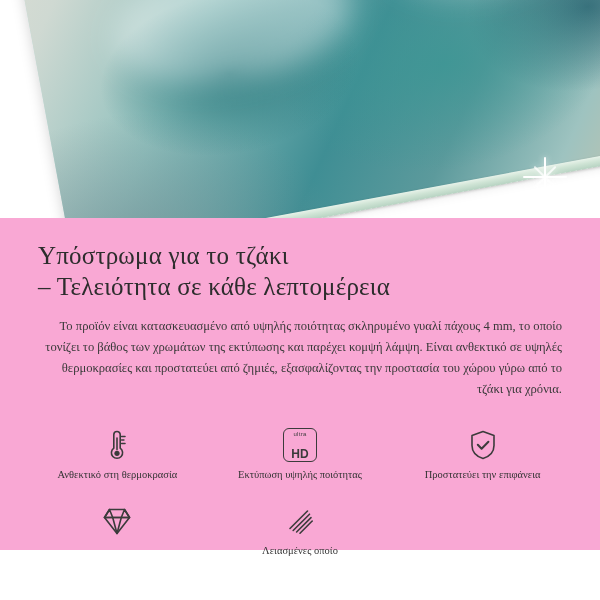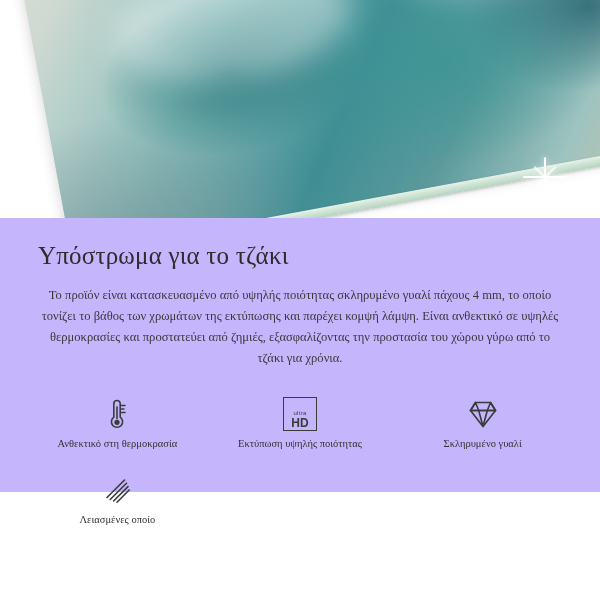--- a/index.html
+++ b/index.html
@@ -9,22 +9,22 @@
   body {
     width: 600px;
     height: 600px;
     background: #ffffff;
     font-family: "Liberation Sans", sans-serif;
     overflow: hidden;
   }
   .page {
     position: relative;
     width: 600px;
-    height: 492px;
-    background: #c4b5fd;
+    height: 550px;
+    background: #f9a8d4;
     box-sizing: border-box;
   }
 
   
   .hero {
     position: relative;
     width: 600px;
     height: 218px;
     overflow: hidden;
     background: #ffffff;
@@ -144,21 +144,21 @@
   .headline .line2 {
     display: block;
   }
   .body-copy {
     font-family: "Liberation Serif", serif;
     font-size: 12.6px;
     line-height: 21px;
     color: #3a3a3a;
     margin: 0;
     max-width: 524px;
-    text-align: center;
+    text-align: right;
   }
 
   
   .features {
     margin-top: 22px;
     padding: 0 26px;
     display: grid;
     grid-template-columns: repeat(3, 1fr);
     grid-row-gap: 16px;
     justify-items: center;
@@ -177,25 +177,25 @@
   .feature-label {
     font-family: "Liberation Serif", serif;
     font-size: 10.5px;
     line-height: 14px;
     color: #333333;
   }
   .hd-badge {
     width: 34px;
     height: 34px;
     border: 1.6px solid #3b3b3b;
-    border-radius: 0;
+    border-radius: 6px;
     display: flex;
     flex-direction: column;
     align-items: center;
-    justify-content: flex-end;
+    justify-content: space-between;
     box-sizing: border-box;
   }
   .hd-badge .ultra {
     font-family: "Liberation Sans", sans-serif;
     font-size: 6px;
     letter-spacing: .3px;
     color: #3b3b3b;
     line-height: 7px;
     margin-top: 2px;
   }
@@ -229,20 +229,21 @@
         <span class="s-line v"></span>
         <span class="s-line d1"></span>
         <span class="s-line d2"></span>
       </div>
     </div>
   </div>
 
   <div class="content">
     <h1 class="headline">
       <span>Υπόστρωμα για το τζάκι</span>
+      <span class="line2">– Τελειότητα σε κάθε λεπτομέρεια</span>
     </h1>
     <p class="body-copy">Το προϊόν είναι κατασκευασμένο από υψηλής ποιότητας σκληρυμένο γυαλί πάχους 4 mm, το οποίο τονίζει το βάθος των χρωμάτων της εκτύπωσης και παρέχει κομψή λάμψη. Είναι ανθεκτικό σε υψηλές θερμοκρασίες και προστατεύει από ζημιές, εξασφαλίζοντας την προστασία του χώρου γύρω από το τζάκι για χρόνια.</p>
   </div>
 
   <div class="features">
 
     <div class="feature">
       <div class="feature-icon">
         <svg width="40" height="40" viewBox="0 0 40 40" fill="none" stroke="#3b3b3b" stroke-width="1.6" stroke-linecap="round">
           <path d="M20 6.5a3.2 3.2 0 0 0-3.2 3.2v13.4a5.6 5.6 0 1 0 6.4 0V9.7A3.2 3.2 0 0 0 20 6.5z"></path>
@@ -257,30 +258,38 @@
     <div class="feature">
       <div class="feature-icon">
         <div class="hd-badge">
           <span class="ultra">ultra</span>
           <span class="hd">HD</span>
         </div>
       </div>
       <div class="feature-label">Εκτύπωση υψηλής ποιότητας</div>
     </div>
 
+    <div class="feature">
+      <div class="feature-icon">
+        <svg width="40" height="40" viewBox="0 0 40 40" fill="none" stroke="#3b3b3b" stroke-width="1.6" stroke-linejoin="round" stroke-linecap="round">
+          <path d="M20 6.5l11 4v10c0 6.3-4.6 11-11 13-6.4-2-11-6.7-11-13v-10l11-4z"></path>
+          <path d="M14.8 19.8l3.8 3.9 6.8-6.9" stroke-width="2"></path>
+        </svg>
+      </div>
+      <div class="feature-label">Προστατεύει την επιφάνεια</div>
+    </div>
 
     <div class="feature">
       <div class="feature-icon">
         <svg width="40" height="40" viewBox="0 0 40 40" fill="none" stroke="#3b3b3b" stroke-width="1.6" stroke-linejoin="round" stroke-linecap="round">
           <path d="M7.5 16.5h25L20 32.5 7.5 16.5z"></path>
           <path d="M12.5 8.5h15l5 8h-25l5-8z"></path>
           <path d="M12.5 8.5l-5 8M27.5 8.5l5 8M12.5 8.5l3.2 8M27.5 8.5l-3.2 8M15.7 16.5L20 32.5M24.3 16.5L20 32.5"></path>
         </svg>
       </div>
-      <div class="feature-label">Σκληρυμένο γυαλί</div>
     </div>
 
     <div class="feature">
       <div class="feature-icon">
         <svg width="40" height="40" viewBox="0 0 40 40" fill="none" stroke="#3b3b3b" stroke-width="1.6" stroke-linecap="round">
           <path d="M10 27.5L27.5 10"></path>
           <path d="M13.2 29.5L29.5 13.2"></path>
           <path d="M16.6 31L31 16.6"></path>
           <path d="M20 32.2L32.2 20"></path>
         </svg>

